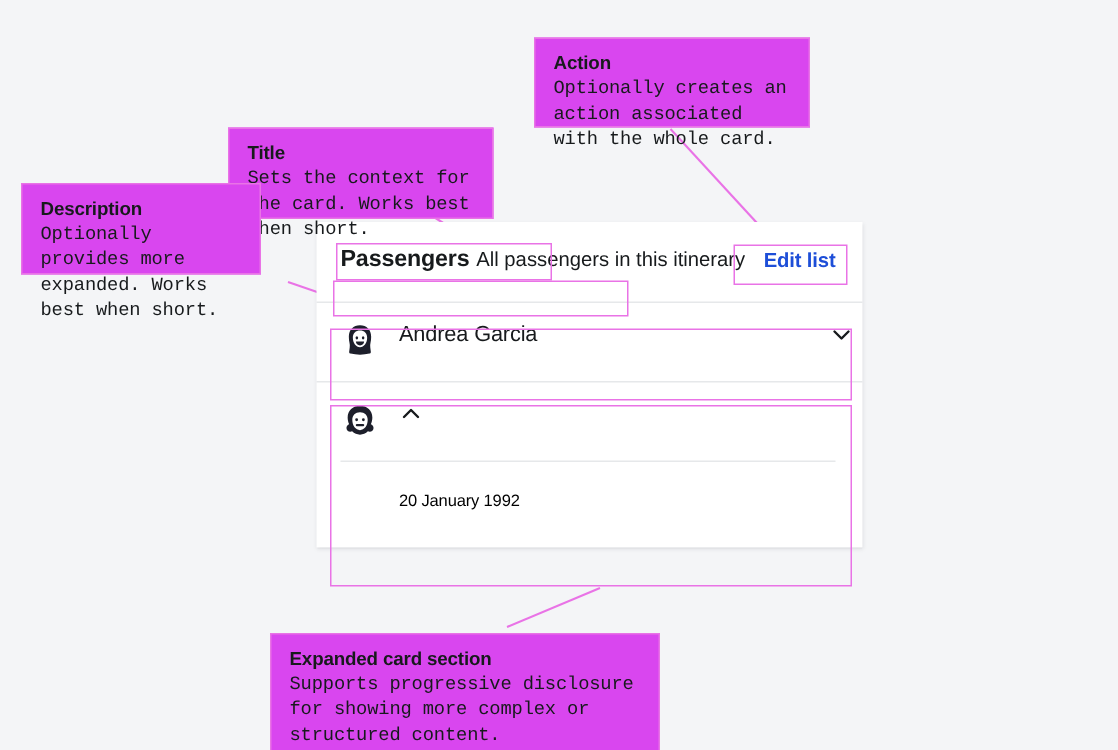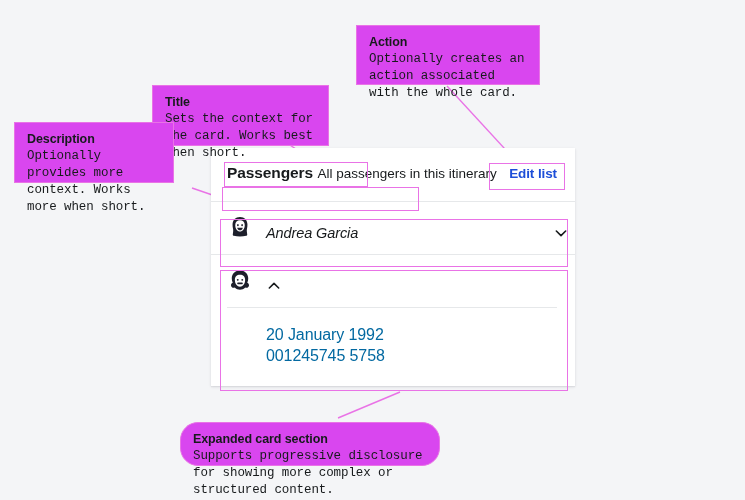--- a/index.html
+++ b/index.html
@@ -68,25 +68,24 @@
     text-decoration: none;
     cursor: pointer;
     letter-spacing: -.1px;
   }
 
   .card-section {
     border-top: 1px solid #e6e8ea;
   }
   .section-head {
     display: flex;
-    align-items: flex-end;
+    align-items: flex-start;
     padding: 13px 6px 13px 16px;
     cursor: pointer;
     position: relative;
-    font-style: italic;
   }
   .avatar {
     width: 26px;
     height: 26px;
     flex: 0 0 26px;
     margin-right: 13px;
     display: block;
   }
   .section-name {
     font-size: 14.5px;
@@ -102,22 +101,22 @@
   }
   .section-body {
     padding: 0 18px 20px 55px;
   }
   .section-body .divider {
     height: 1px;
     background: #e6e8ea;
     margin: 0 0 16px -39px;
   }
   .detail-line {
-    font-size: 16px;
-    color: #0369a1;
+    font-size: 11px;
+    color: #000000;
     line-height: 21px;
     letter-spacing: -.1px;
   }
 
   
   .hl {
     position: absolute;
     border: 1.6px solid #e973e6;
     box-sizing: border-box;
     z-index: 3;
@@ -202,21 +201,20 @@
           <circle fill="#1d1f2b" cx="21.1" cy="16.4" r="1.3"></circle>
           <rect fill="#1d1f2b" x="14.1" y="20.2" width="7.8" height="2.2" rx="1.1"></rect>
         </svg>
         <svg class="chevron" viewBox="0 0 24 24" fill="none" stroke="currentColor" stroke-width="2.4" stroke-linecap="round" stroke-linejoin="round">
           <polyline points="5,15 12,8 19,15"></polyline>
         </svg>
       </div>
       <div class="section-body">
         <div class="divider"></div>
         <div class="detail-line">20 January 1992</div>
-        <div class="detail-line">001245745 5758</div>
       </div>
     </div>
   </div>
 
   <div class="hl" style="left:224px; top:162px; width:144px; height:25px;"></div>
   <div class="hl" style="left:222px; top:187px; width:197px; height:24px;"></div>
   <div class="hl" style="left:489px; top:163px; width:76px; height:27px;"></div>
   <div class="hl" style="left:220px; top:219px; width:348px; height:48px;"></div>
   <div class="hl" style="left:220px; top:270px; width:348px; height:121px;"></div>
 
@@ -226,21 +224,21 @@
   </div>
 
   <div class="note" style="left:356px; top:25px; width:184px; height:60px;">
     <p class="note-title">Action</p>
     <p class="note-body">Optionally creates an action associated with the whole card.</p>
   </div>
 
 
   <div class="note" style="left:14px; top:122px; width:160px; height:61px;">
     <p class="note-title">Description</p>
-    <p class="note-body">Optionally provides more context. Works more when short.</p>
-  </div>
-
-  <div class="note" style="left:180px; top:422px; width:260px; height:44px;border-radius:18px;">
+    <p class="note-body">Optionally provides more expanded. Works best when short.</p>
+  </div>
+
+  <div class="note" style="left:180px; top:422px; width:260px; height:79px;">
     <p class="note-title">Expanded card section</p>
     <p class="note-body">Supports progressive disclosure for showing more complex or structured content.</p>
   </div>
 
 </div>
 
 </body></html>

